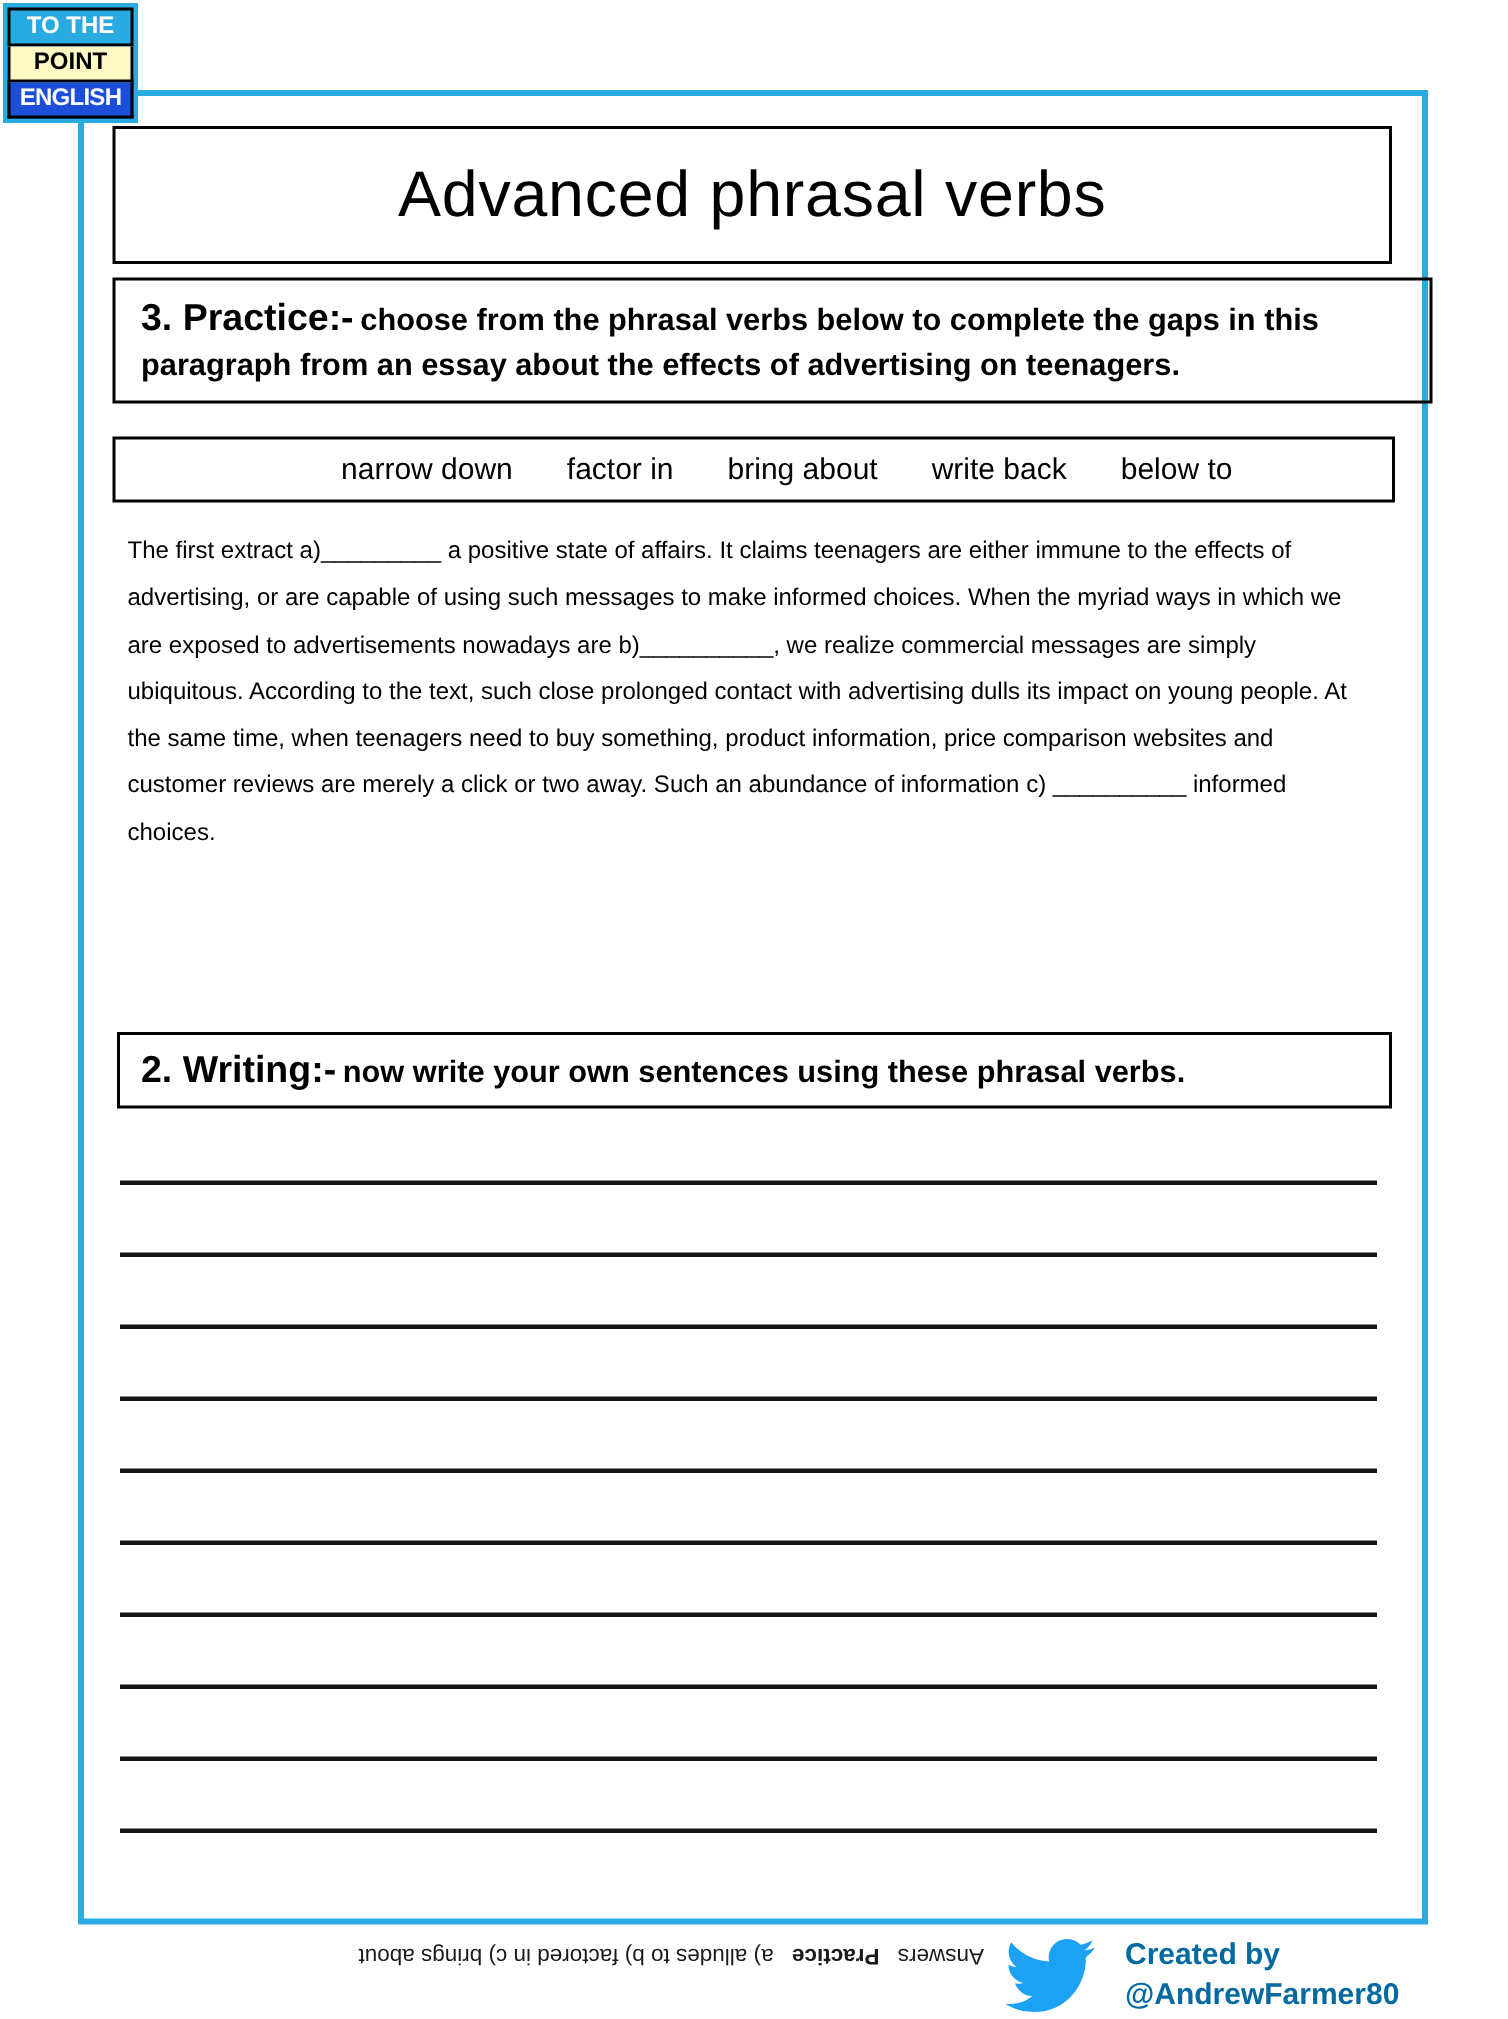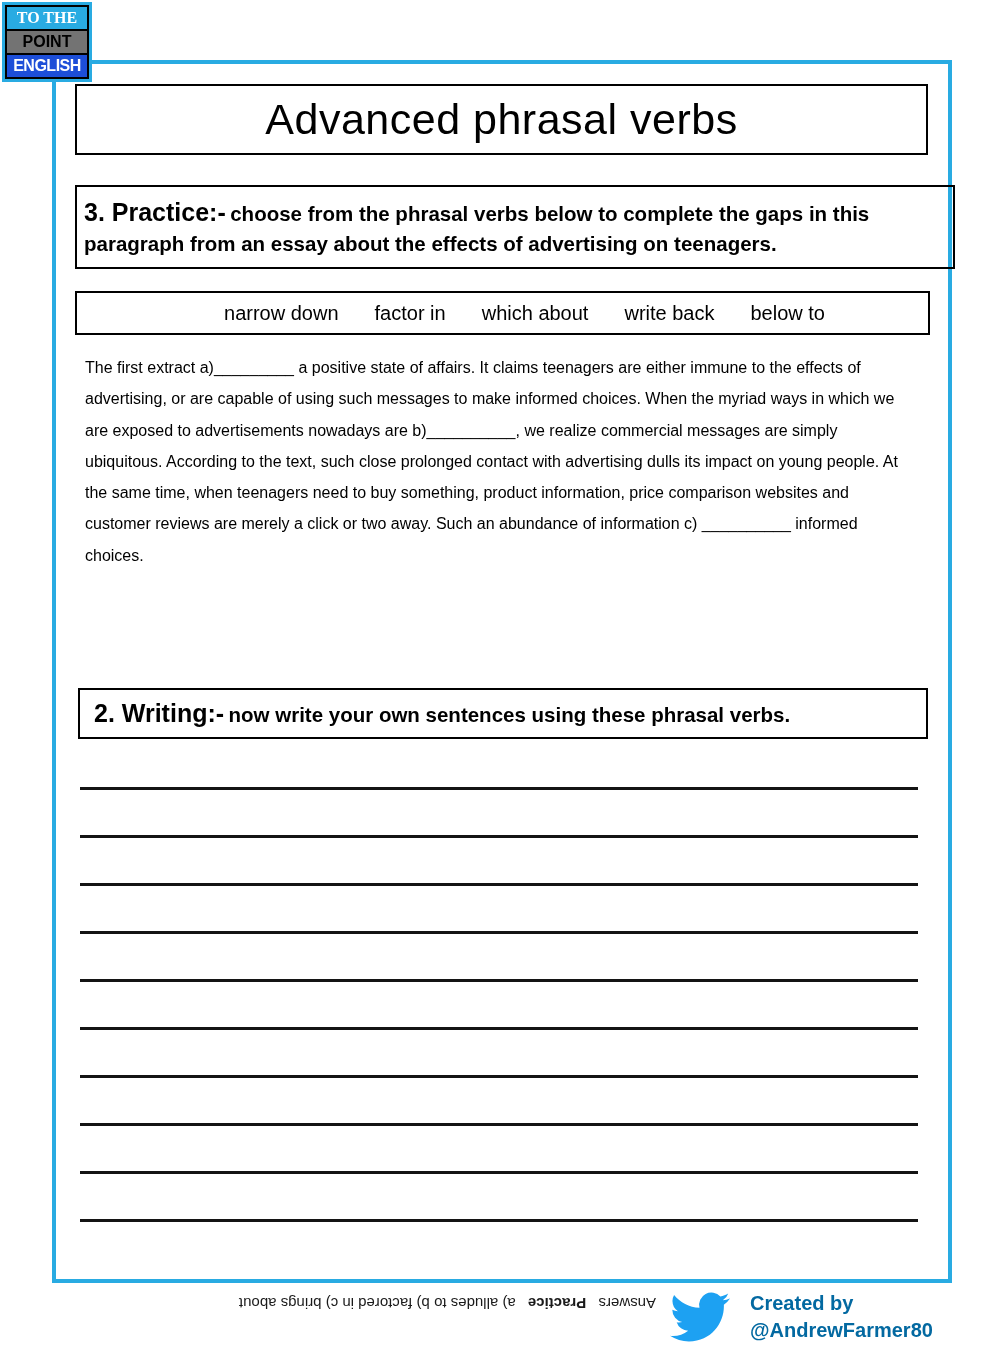--- a/index.html
+++ b/index.html
@@ -4,28 +4,28 @@
 <style>
   * { margin:0; padding:0; box-sizing:border-box; }
   html,body { background:#ffffff; }
   body { font-family:"Liberation Sans", sans-serif; color:#000; }
   .page { position:relative; width:1005px; height:1346px; background:#fff; overflow:hidden; }
 
   .frame { position:absolute; left:52px; top:60px; width:900px; height:1223px; border:4px solid #29abe2; }
 
   .logo { position:absolute; left:2px; top:2px; z-index:5; background:#29abe2; padding:3px; width:90px; }
   .logo-row { text-align:center; font-weight:bold; font-size:16px; padding:1px 3px; border:2px solid #000; line-height:1.25; white-space:nowrap; }
-  .logo-tothe { background:#29abe2; color:#fff;font-family:Liberation Serif, serif; }
-  .logo-point { background:#737373; color:#000; border-top:none; }
+  .logo-tothe { background:#29abe2; color:#fff; }
+  .logo-point { background:#fef9c3; color:#000; border-top:none; }
   .logo-english { background:#1d4ed8; color:#fff; border-top:none; letter-spacing:-0.5px; }
 
-  .title-box { position:absolute; left:75px; top:84px; width:853px; height:71px; border:2px solid #000; display:flex; align-items:center; justify-content:center; }
+  .title-box { position:absolute; left:75px; top:84px; width:853px; height:92px; border:2px solid #000; display:flex; align-items:center; justify-content:center; }
   .title-box h1 { font-size:43px; font-weight:normal; letter-spacing:0.5px; }
 
-  .practice-box { position:absolute; left:75px; top:185px; width:880px; height:84px; border:2px solid #000; padding:8px 7px; font-weight:bold; line-height:1.4; }
+  .practice-box { position:absolute; left:75px; top:185px; width:880px; height:84px; border:2px solid #000; padding:8px 17px; font-weight:bold; line-height:1.4; }
   .section-heading { font-size:25px; }
   .section-inst { font-size:20.5px; }
 
   .wordbank { position:absolute; left:75px; top:291px; width:855px; height:44px; border:2px solid #000; display:flex; align-items:center; justify-content:center; gap:36px; font-size:20px;padding-left:44px; }
 
   .paragraph { position:absolute; left:85px; top:352px; width:824px; font-size:16px; line-height:31.3px; }
 
   .writing-box { position:absolute; left:78px; top:688px; width:850px; height:51px; border:2px solid #000; padding:9px 14px; font-weight:bold; white-space:nowrap; }
 
   .lines { position:absolute; left:80px; top:787px; width:838px; }
@@ -56,21 +56,21 @@
   </div>
 
   <div class="practice-box">
     <span class="section-heading">3. Practice:-</span>
     <span class="section-inst"> choose from the phrasal verbs below to complete the gaps in this paragraph from an essay about the effects of advertising on teenagers.</span>
   </div>
 
   <div class="wordbank">
       <span>narrow down</span>
       <span>factor in</span>
-      <span>which about</span>
+      <span>bring about</span>
       <span>write back</span>
       <span>below to</span>
     </div>
 
   <p class="paragraph">The first extract a)_________  a positive state of affairs. It claims teenagers are either immune to the effects of advertising, or are capable of using such messages to make informed choices. When the myriad ways in which we are exposed to advertisements nowadays are b)__________, we realize commercial messages are simply ubiquitous. According to the text, such close prolonged contact with advertising dulls its impact on young people. At the same time, when teenagers need to buy something, product information, price comparison websites and customer reviews are merely a click or two away.  Such an abundance of information c) __________  informed choices.</p>
 
   <div class="writing-box">
     <span class="section-heading">2. Writing:-</span>
     <span class="section-inst"> now write your own sentences using these phrasal verbs.</span>
   </div>

